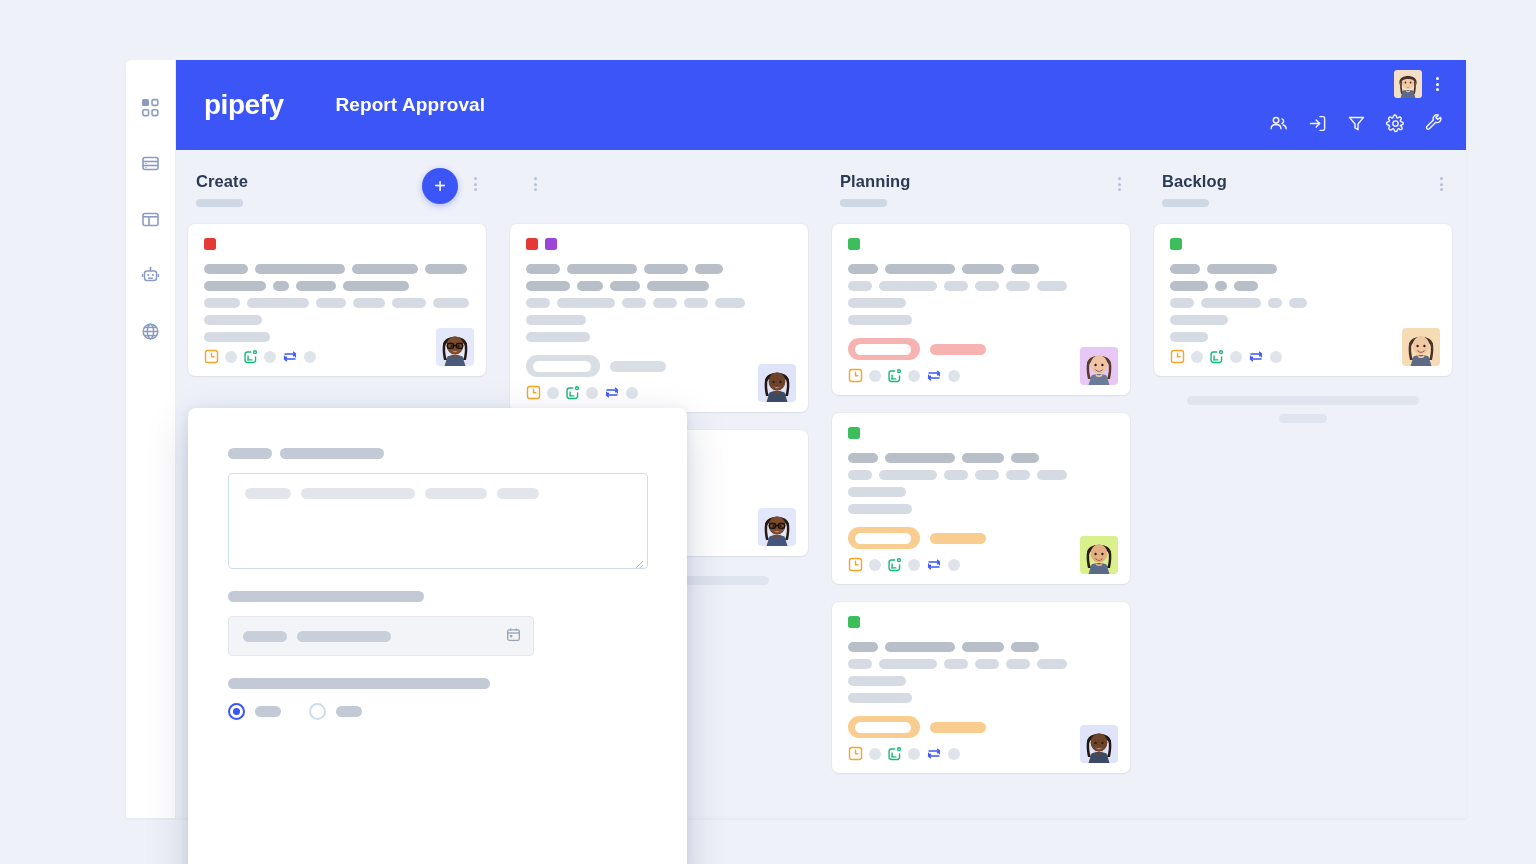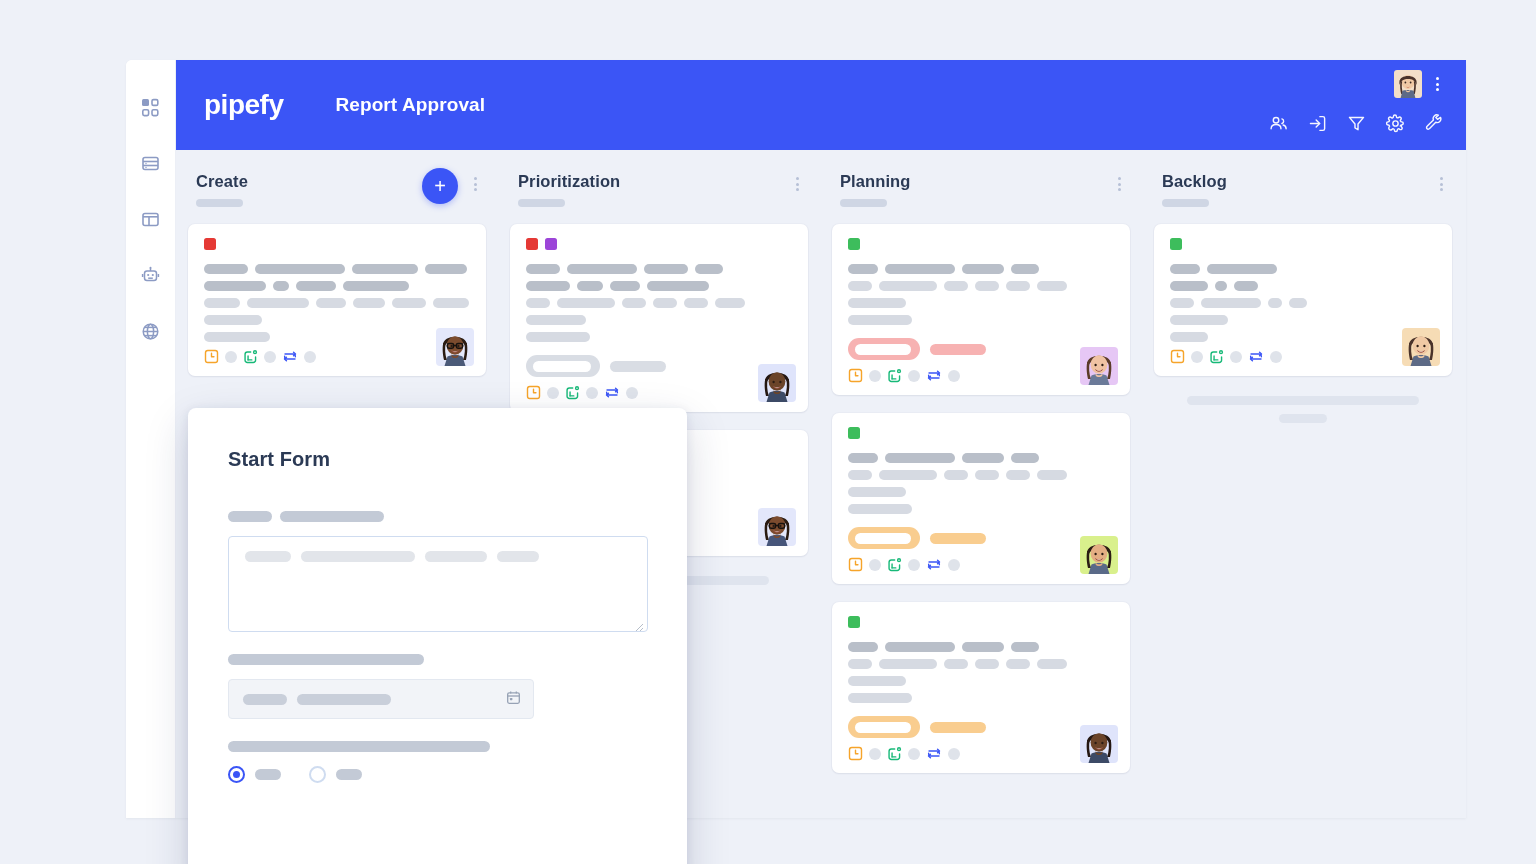--- a/index.html
+++ b/index.html
@@ -446,24 +446,20 @@
     <g fill="none" stroke="#17120f" stroke-width="1.5">
       <rect x="11.4" y="15.6" width="6.2" height="4.6" rx="1.6"></rect>
       <rect x="20.4" y="15.6" width="6.2" height="4.6" rx="1.6"></rect>
       <line x1="17.6" y1="17.6" x2="20.4" y2="17.6"></line>
                 </g>
   </svg></span>
           </div>
         </div>
         <div class="column">
           <div class="col-head">
-      <div class="col-head-texts">
-        <div class="col-title">Prioritization</div>
-        <div class="col-sub"></div>
-      </div>
             <span class="col-kebab">
               <span class="kebab-v kebab-gray">
                 <i></i>
                 <i></i>
                 <i></i>
               </span>
             </span>
           </div>
           <div class="card">
             <div class="labels">
@@ -924,21 +920,20 @@
             <span class="skel-bar" style="width:232px"></span>
             <span class="skel-bar" style="width:48px"></span>
           </div>
         </div>
       </div>
 
   </div>
 
   <section class="modal">
     <div class="modal-body">
-      <div class="modal-title">Start Form</div>
 
       <div class="field">
         <div class="field-label">
           <span class="lbl-bar" style="width:44px"></span>
           <span class="lbl-bar" style="width:104px"></span>
         </div>
         <div class="textarea">
           <div class="ta-bars">
             <span class="ta-bar" style="width:46px"></span>
             <span class="ta-bar" style="width:114px"></span>

